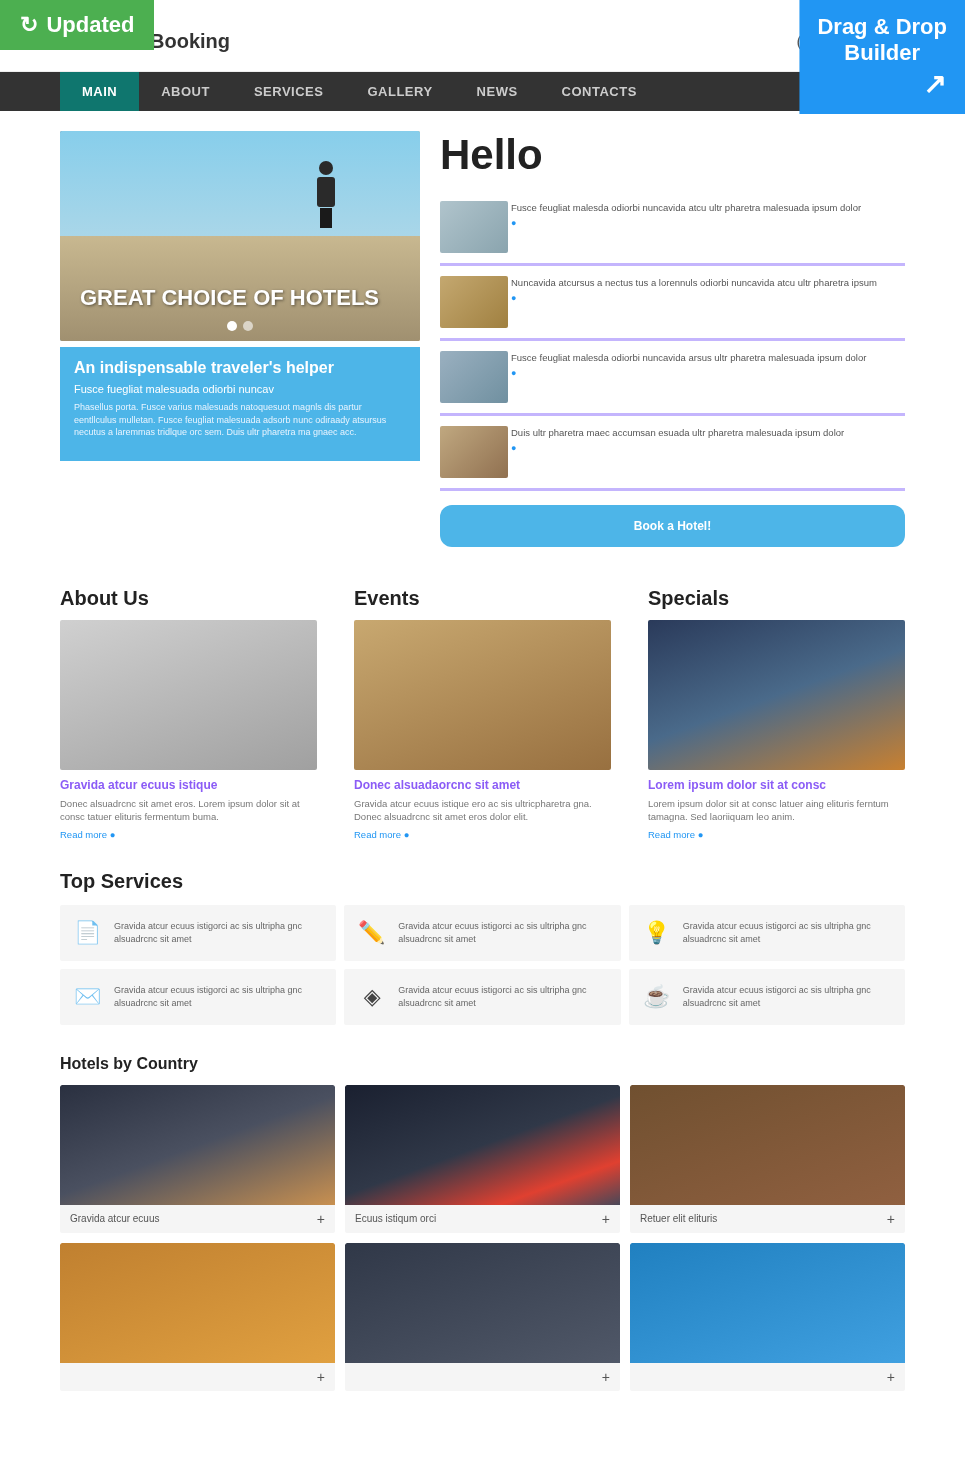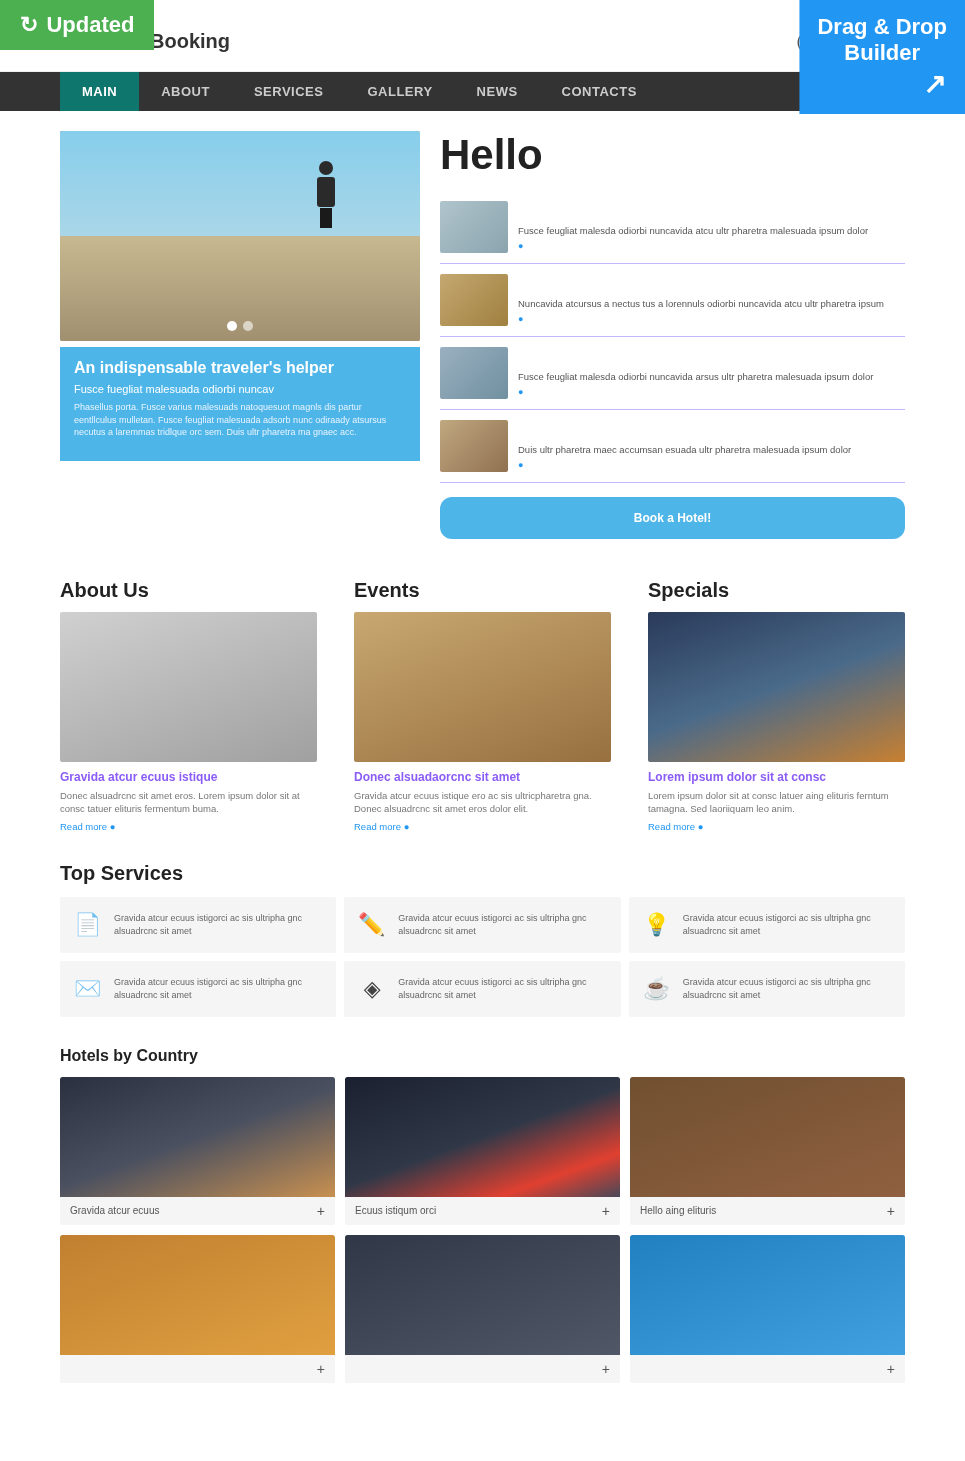--- a/index.html
+++ b/index.html
@@ -135,24 +135,23 @@
     .sub-banner-title { color: #fff; font-size: 16px; font-weight: bold; margin-bottom: 6px; }
     .sub-banner-subtitle { color: #fff; font-size: 11px; margin-bottom: 6px; }
     .sub-banner-text { color: #e8f4ff; font-size: 9px; line-height: 1.4; }
 
     
     .right-col { flex: 1; }
     .hello-title { font-size: 42px; font-weight: bold; color: #222; margin-bottom: 12px; }
 
     .news-item {
       display: flex;
-      gap: 10px;
+      gap: 3px;
       padding: 10px 0;
-      border-bottom: 1px solid #c4b5fd;
-      align-items: flex-end;
+      border-bottom: 3px solid #c4b5fd;
     }
     .news-thumb {
       width: 68px;
       height: 52px;
       flex-shrink: 0;
       border-radius: 2px;
     }
     .news-thumb-1 { background: linear-gradient(135deg, #b0c4cc 0%, #8aa4ae 100%); }
     .news-thumb-2 { background: linear-gradient(135deg, #c4a870 0%, #a08040 100%); }
     .news-thumb-3 { background: linear-gradient(135deg, #9ab0c0 0%, #7090a0 100%); }
@@ -303,20 +302,21 @@
       <div class="hero-image">
 
         <div style="position:absolute;top:0;left:0;right:0;height:60%;background:linear-gradient(180deg,#87ceeb 0%,#b0d8e8 100%);"></div>
         <div style="position:absolute;bottom:0;left:0;right:0;height:50%;background:linear-gradient(180deg,#c8b890 0%,#a09070 100%);"></div>
 
         <div style="position:absolute;right:80px;top:30px;width:28px;height:70px;display:flex;flex-direction:column;align-items:center;">
           <div style="width:14px;height:14px;border-radius:50%;background:#2a2a2a;"></div>
           <div style="width:18px;height:30px;background:#2a2a2a;border-radius:3px;margin-top:2px;"></div>
           <div style="width:12px;height:20px;background:#1a1a1a;margin-top:1px;"></div>
         </div>
+        <div class="hero-text">GREAT CHOICE OF HOTELS</div>
         <div class="hero-dots">
           <div class="hero-dot active"></div>
           <div class="hero-dot"></div>
         </div>
       </div>
 
       <div class="sub-banner">
         <div class="sub-banner-img">
           <div class="sub-banner-img-inner"></div>
 
@@ -440,21 +440,21 @@
       <div class="hotel-card">
         <div class="hotel-img hotel-img-2"></div>
         <div class="hotel-label">
           <span>Ecuus istiqum orci</span>
           <span class="hotel-plus">+</span>
         </div>
       </div>
       <div class="hotel-card">
         <div class="hotel-img hotel-img-3"></div>
         <div class="hotel-label">
-          <span>Hello aing elituris</span>
+          <span>Retuer elit elituris</span>
           <span class="hotel-plus">+</span>
         </div>
       </div>
       <div class="hotel-card">
         <div class="hotel-img hotel-img-4"></div>
         <div class="hotel-label">
           <span></span>
           <span class="hotel-plus">+</span>
         </div>
       </div>

